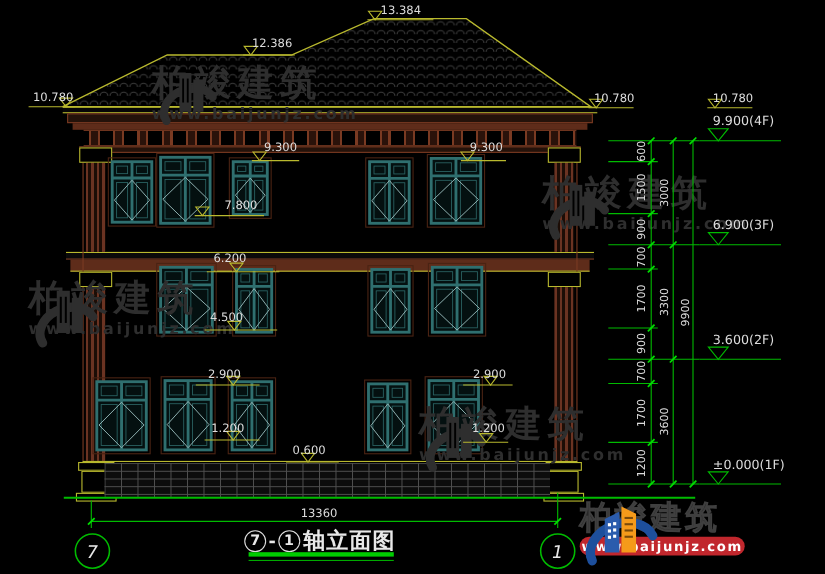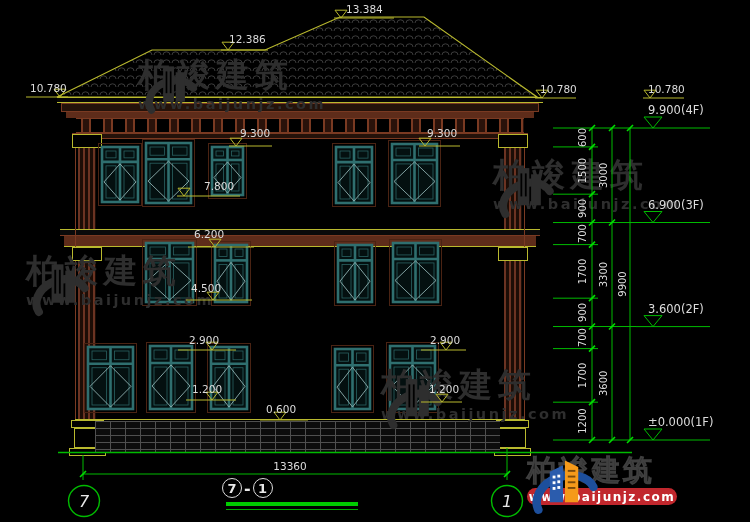--- a/index.html
+++ b/index.html
@@ -456,20 +456,21 @@
       <g>
         <circle cx="507" cy="501" r="15.5" fill="none" stroke="#00bb00" stroke-width="1.4"></circle>
         <text x="507" y="507" fill="#e8e8e8" font-size="16" font-family="DejaVu Sans" text-anchor="middle" font-style="italic">1</text>
       </g>
     </svg>
 
   <div id="title">
     <span class="tbubble">7</span>
     <span class="tdash">-</span>
     <span class="tbubble">1</span>
+    <span id="title-text">轴立面图</span>
   </div>
   <div id="title-bar"></div>
   <div id="title-thin"></div>
 
   <div id="logo">
     <svg width="74" height="66" viewBox="0 0 78 68">
       <path d="M12,58 A28,21 -18 1 1 70,34" stroke="#1d4f9c" stroke-width="9" fill="none" stroke-linecap="round"></path>
       <polygon points="24,18 38,11 38,50 24,50" fill="#2b5cad"></polygon>
       <polygon points="40,6 54,13 54,50 40,50" fill="#f59a1a"></polygon>
       <rect x="27" y="22" width="3" height="3" fill="#fff"></rect>

